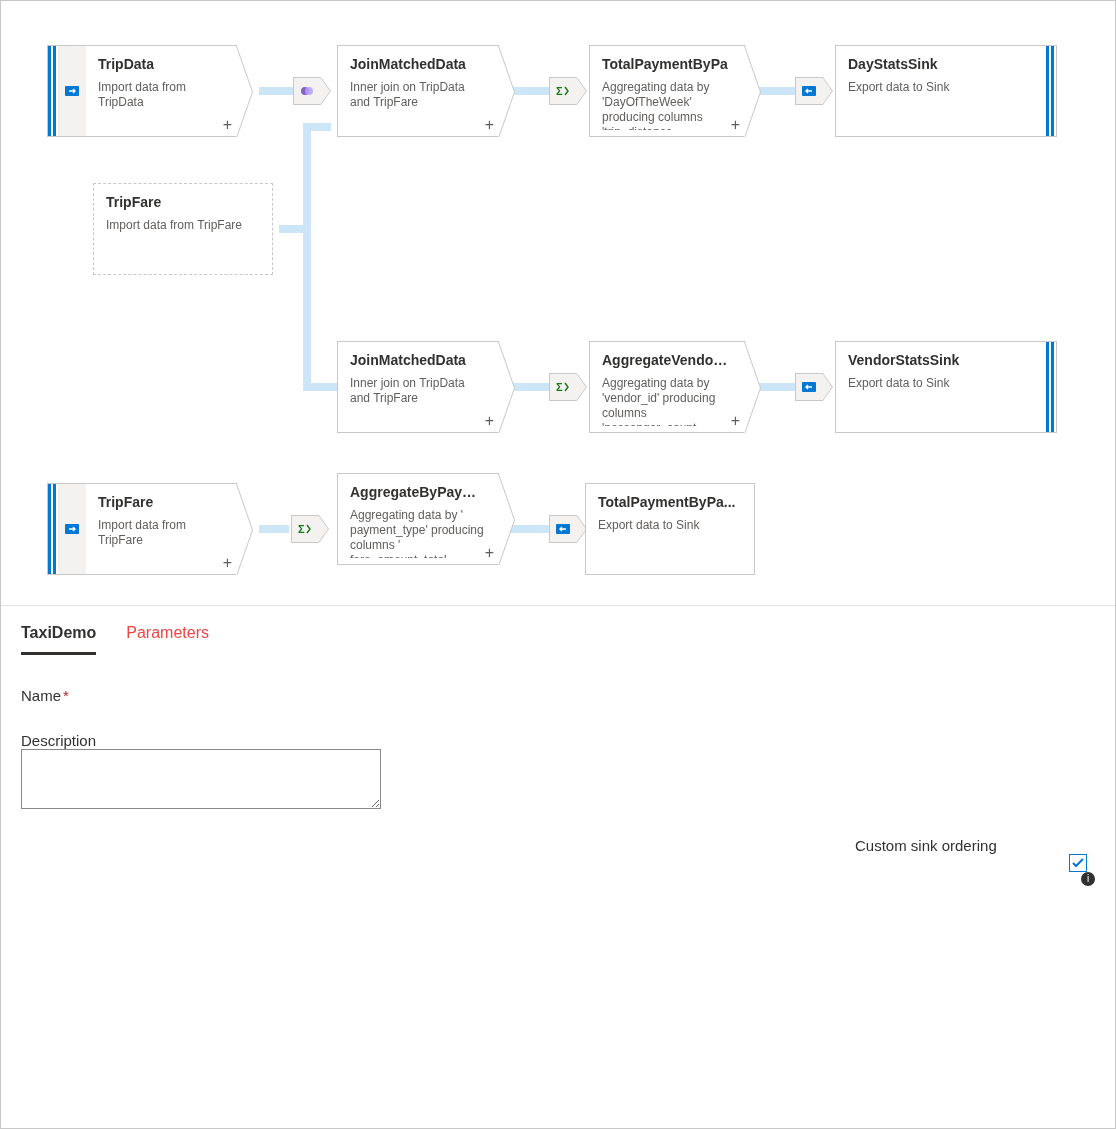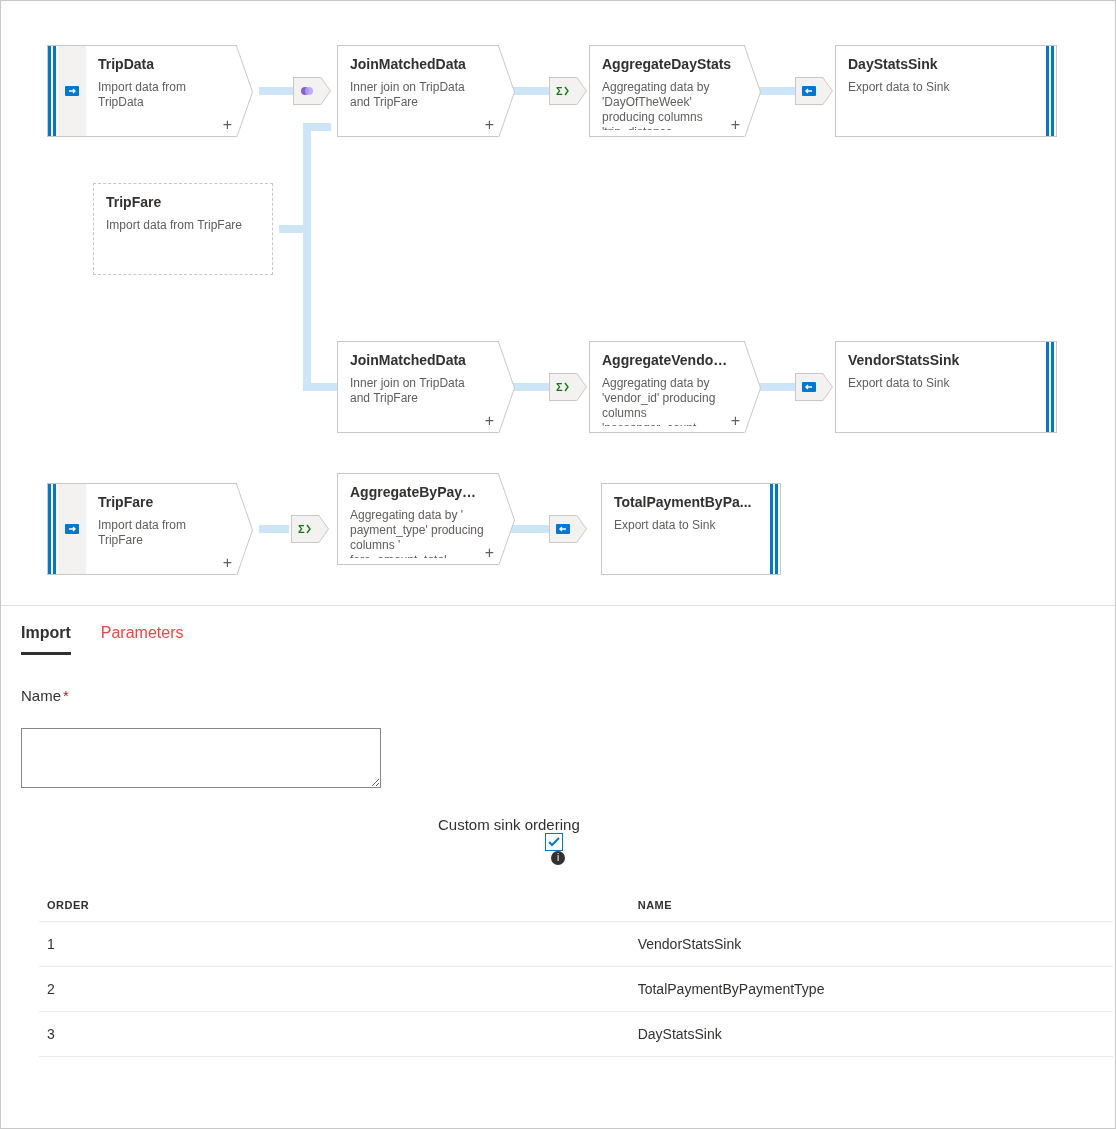--- a/index.html
+++ b/index.html
@@ -250,21 +250,21 @@
     <div class="op" style="left:548px; top:76px;">
       <svg class="ic" viewBox="0 0 16 16">
           <text x="1" y="12" font-size="11" font-weight="700" fill="#107c10">Σ</text>
           <path d="M10 4l3 4-3 4" stroke="#107c10" stroke-width="1.4" fill="none"></path>
         </svg>
       <div class="tri"></div>
     </div>
 
     <div class="node" style="left:588px; top:44px;">
       <div class="body" style="width:154px;">
-        <div class="title">AggregateDayStats</div>
+        <div class="title">TotalPaymentByPa</div>
         <div class="desc">Aggregating data by 'DayOfTheWeek' producing columns 'trip_distance…</div>
       </div>
       <div class="plus">+</div>
       <div class="chevron"></div>
     </div>
 
     <div class="op" style="left:794px; top:76px;">
       <svg class="ic" viewBox="0 0 16 16">
           <rect x="1" y="3" width="14" height="10" rx="1" fill="#0078d4"></rect>
           <path d="M11 8H5M7 6 5 8l2 2" stroke="#fff" stroke-width="1.4" fill="none"></path>
@@ -372,76 +372,55 @@
     </div>
 
     <div class="op" style="left:548px; top:514px;">
       <svg class="ic" viewBox="0 0 16 16">
           <rect x="1" y="3" width="14" height="10" rx="1" fill="#0078d4"></rect>
           <path d="M11 8H5M7 6 5 8l2 2" stroke="#fff" stroke-width="1.4" fill="none"></path>
         </svg>
       <div class="tri"></div>
     </div>
 
-    <div class="node no-chevron" style="left:600px; top:482px;">
+    <div class="node no-chevron" style="left:584px; top:482px;flex-direction:column;">
       <div class="body" style="width:168px;">
         <div class="title">TotalPaymentByPa...</div>
         <div class="desc">Export data to Sink</div>
       </div>
       <div class="bars" style="margin-left:auto;">
           <div class="bar"></div>
           <div class="bar"></div>
         </div>
     </div>
 
   </div>
 
   <div class="panel">
     <div class="tabs">
-      <div class="tab active">Import</div>
+      <div class="tab active">TaxiDemo</div>
       <div class="tab">Parameters</div>
     </div>
 
     <div class="form">
       <div class="row">
         <div class="lbl">
           <span>Name</span><span class="req">*</span>
         </div>
       </div>
       <div class="row">
+        <div class="lbl">Description</div>
         <textarea style=""></textarea>
       </div>
-      <div class="row" style="align-items:center;">
+      <div class="row" style="align-items:flex-end;">
         <div class="lbl">Custom sink ordering</div>
         <span class="cb">
           <svg class="ic" viewBox="0 0 16 16">
               <path d="M3 8l3 3 7-7" stroke="#0078d4" stroke-width="2" fill="none"></path>
             </svg>
         </span>
         <span class="info">i</span>
       </div>
 
-      <table class="order">
-        <thead>
-          <tr>
-            <th style="width:55%;">ORDER</th>
-            <th>NAME</th>
-          </tr>
-        </thead>
-        <tbody>
-          <tr>
-            <td>1</td>
-            <td>VendorStatsSink</td>
-          </tr>
-          <tr>
-            <td>2</td>
-            <td>TotalPaymentByPaymentType</td>
-          </tr>
-          <tr>
-            <td>3</td>
-            <td>DayStatsSink</td>
-          </tr>
-        </tbody>
-      </table>
     </div>
   </div>
 
 </div>
 
 </body></html>

